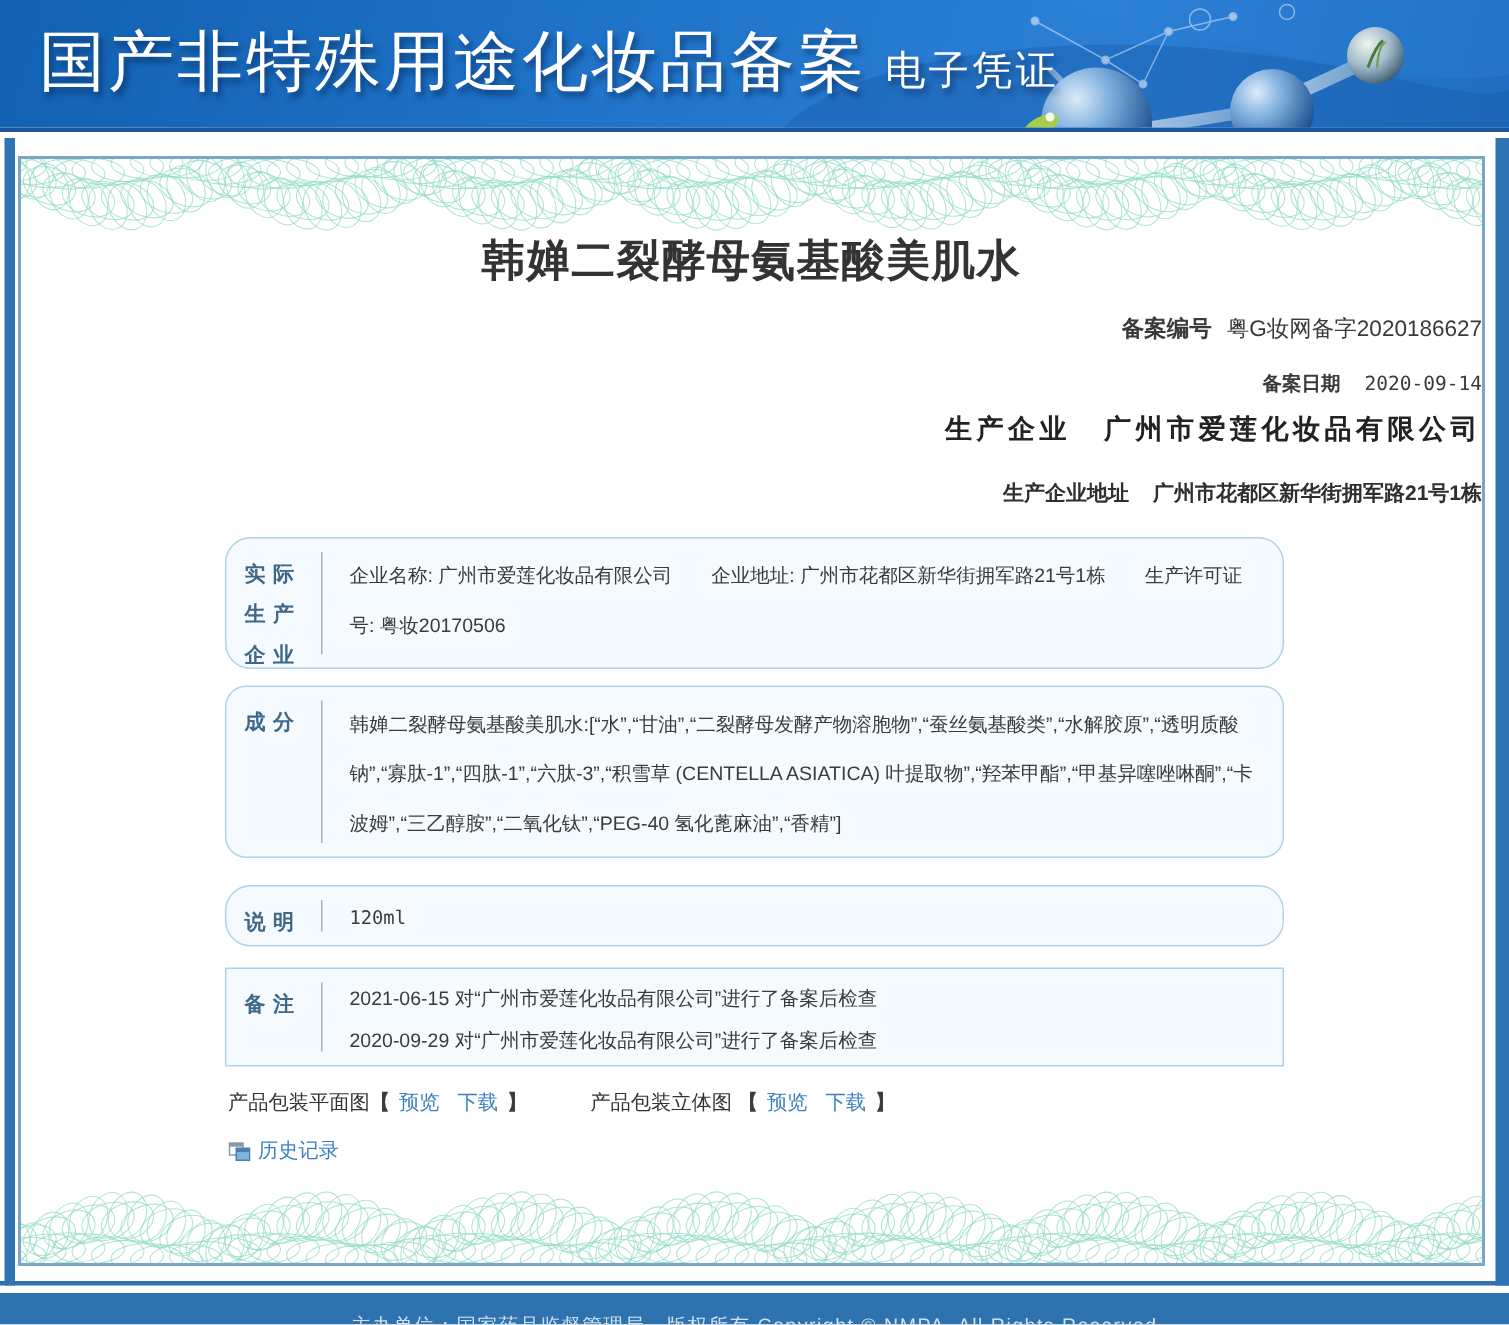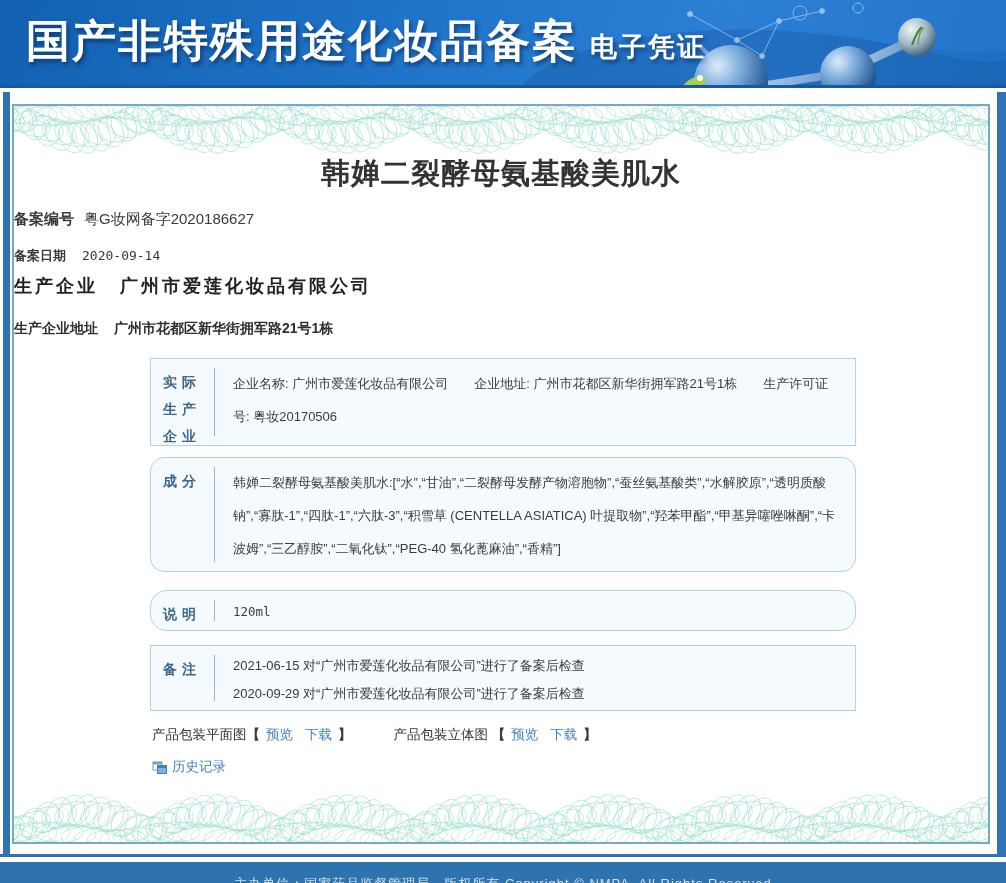--- a/index.html
+++ b/index.html
@@ -8,21 +8,21 @@
     font-family:"Liberation Sans","DejaVu Sans",sans-serif;overflow:hidden;
   }
   
   .banner{
     position:absolute;left:0;top:0;width:1006px;height:88px;box-sizing:border-box;
     background:linear-gradient(105deg,#1261b2 0%,#2176cb 45%,#2b80d6 72%,#1e6dc0 100%);
     border-bottom:3px solid #1a57a0;overflow:hidden;
   }
   .banner-art{position:absolute;left:0;top:0;z-index:1;}
   .banner-text{
-    position:absolute;left:26px;top:12px;z-index:2;color:#fff;font-weight:bold;
+    position:absolute;left:26px;top:12px;z-index:2;color:#fff;font-weight:normal;
     letter-spacing:2px;text-shadow:2px 3px 4px rgba(0,20,60,.55);white-space:nowrap;
   }
   .banner-title{font-size:44px;}
   .banner-sub{font-size:27px;margin-left:12px;}
   
   .strip{position:absolute;top:92px;height:765px;background:#2e74b4;}
   .strip.left{left:3px;width:7px;}
   .strip.right{right:0;width:9px;}
   .hline{position:absolute;left:0;top:854px;width:1006px;height:3px;background:#2e74b4;}
   
@@ -30,39 +30,39 @@
     position:absolute;left:12px;top:104px;width:978px;height:740px;box-sizing:border-box;
     border:2px solid #7aa6c8;background:#fff;
   }
   .guilloche{position:absolute;left:0;display:block;pointer-events:none;}
   .guilloche.top{top:0;}
   .guilloche.bottom{bottom:0;}
   .product-name{
     position:absolute;top:48px;left:0;width:100%;margin:0;text-align:center;
     font-size:29px;font-weight:600;color:#333;letter-spacing:1px;
   }
-  .center-line{position:absolute;left:0;width:100%;text-align:left;color:#3a3a3a;}
+  .center-line{position:absolute;left:0;width:100%;text-align:right;color:#3a3a3a;}
   .reg{top:104px;font-size:15px;}
   .reg .lbl{font-weight:bold;margin-right:10px;}
   .date{top:141px;font-size:13px;}
   .date .lbl{font-weight:bold;}
   .date .val{font-family:"DejaVu Sans Mono","Liberation Mono",monospace;margin-left:16px;}
   .mfr{
     top:168px;font-family:"Liberation Serif","DejaVu Serif",serif;font-weight:bold;
     font-size:18px;color:#222;letter-spacing:3px;
   }
   .mfr .lbl{margin-right:22px;}
   .addr{top:214px;font-size:14px;font-weight:bold;color:#2f2f2f;}
   .addr .lbl{margin-right:16px;}
   
   .rows{position:absolute;left:136px;top:252px;width:706px;}
   .row{
     box-sizing:border-box;border:1px solid #aed3e6;background:#f4fafd;display:flex;
   }
-  .row1{height:88px;margin-bottom:11px;}
+  .row1{height:88px;margin-bottom:11px;border-radius:17px;}
   .row2{height:115px;margin-bottom:18px;border-radius:14px;}
   .row3{height:41px;margin-bottom:14px;border-radius:17px;}
   .row4{height:66px;}
   .row-label{
     width:52px;flex-shrink:0;padding:10px 0 0 12px;position:relative;
     font-size:14px;font-weight:bold;color:#3d688a;letter-spacing:5px;line-height:27px;
   }
   .row-label::after{
     content:"";position:absolute;right:0;top:9px;bottom:9px;width:1px;background:#9fb3c0;
   }

